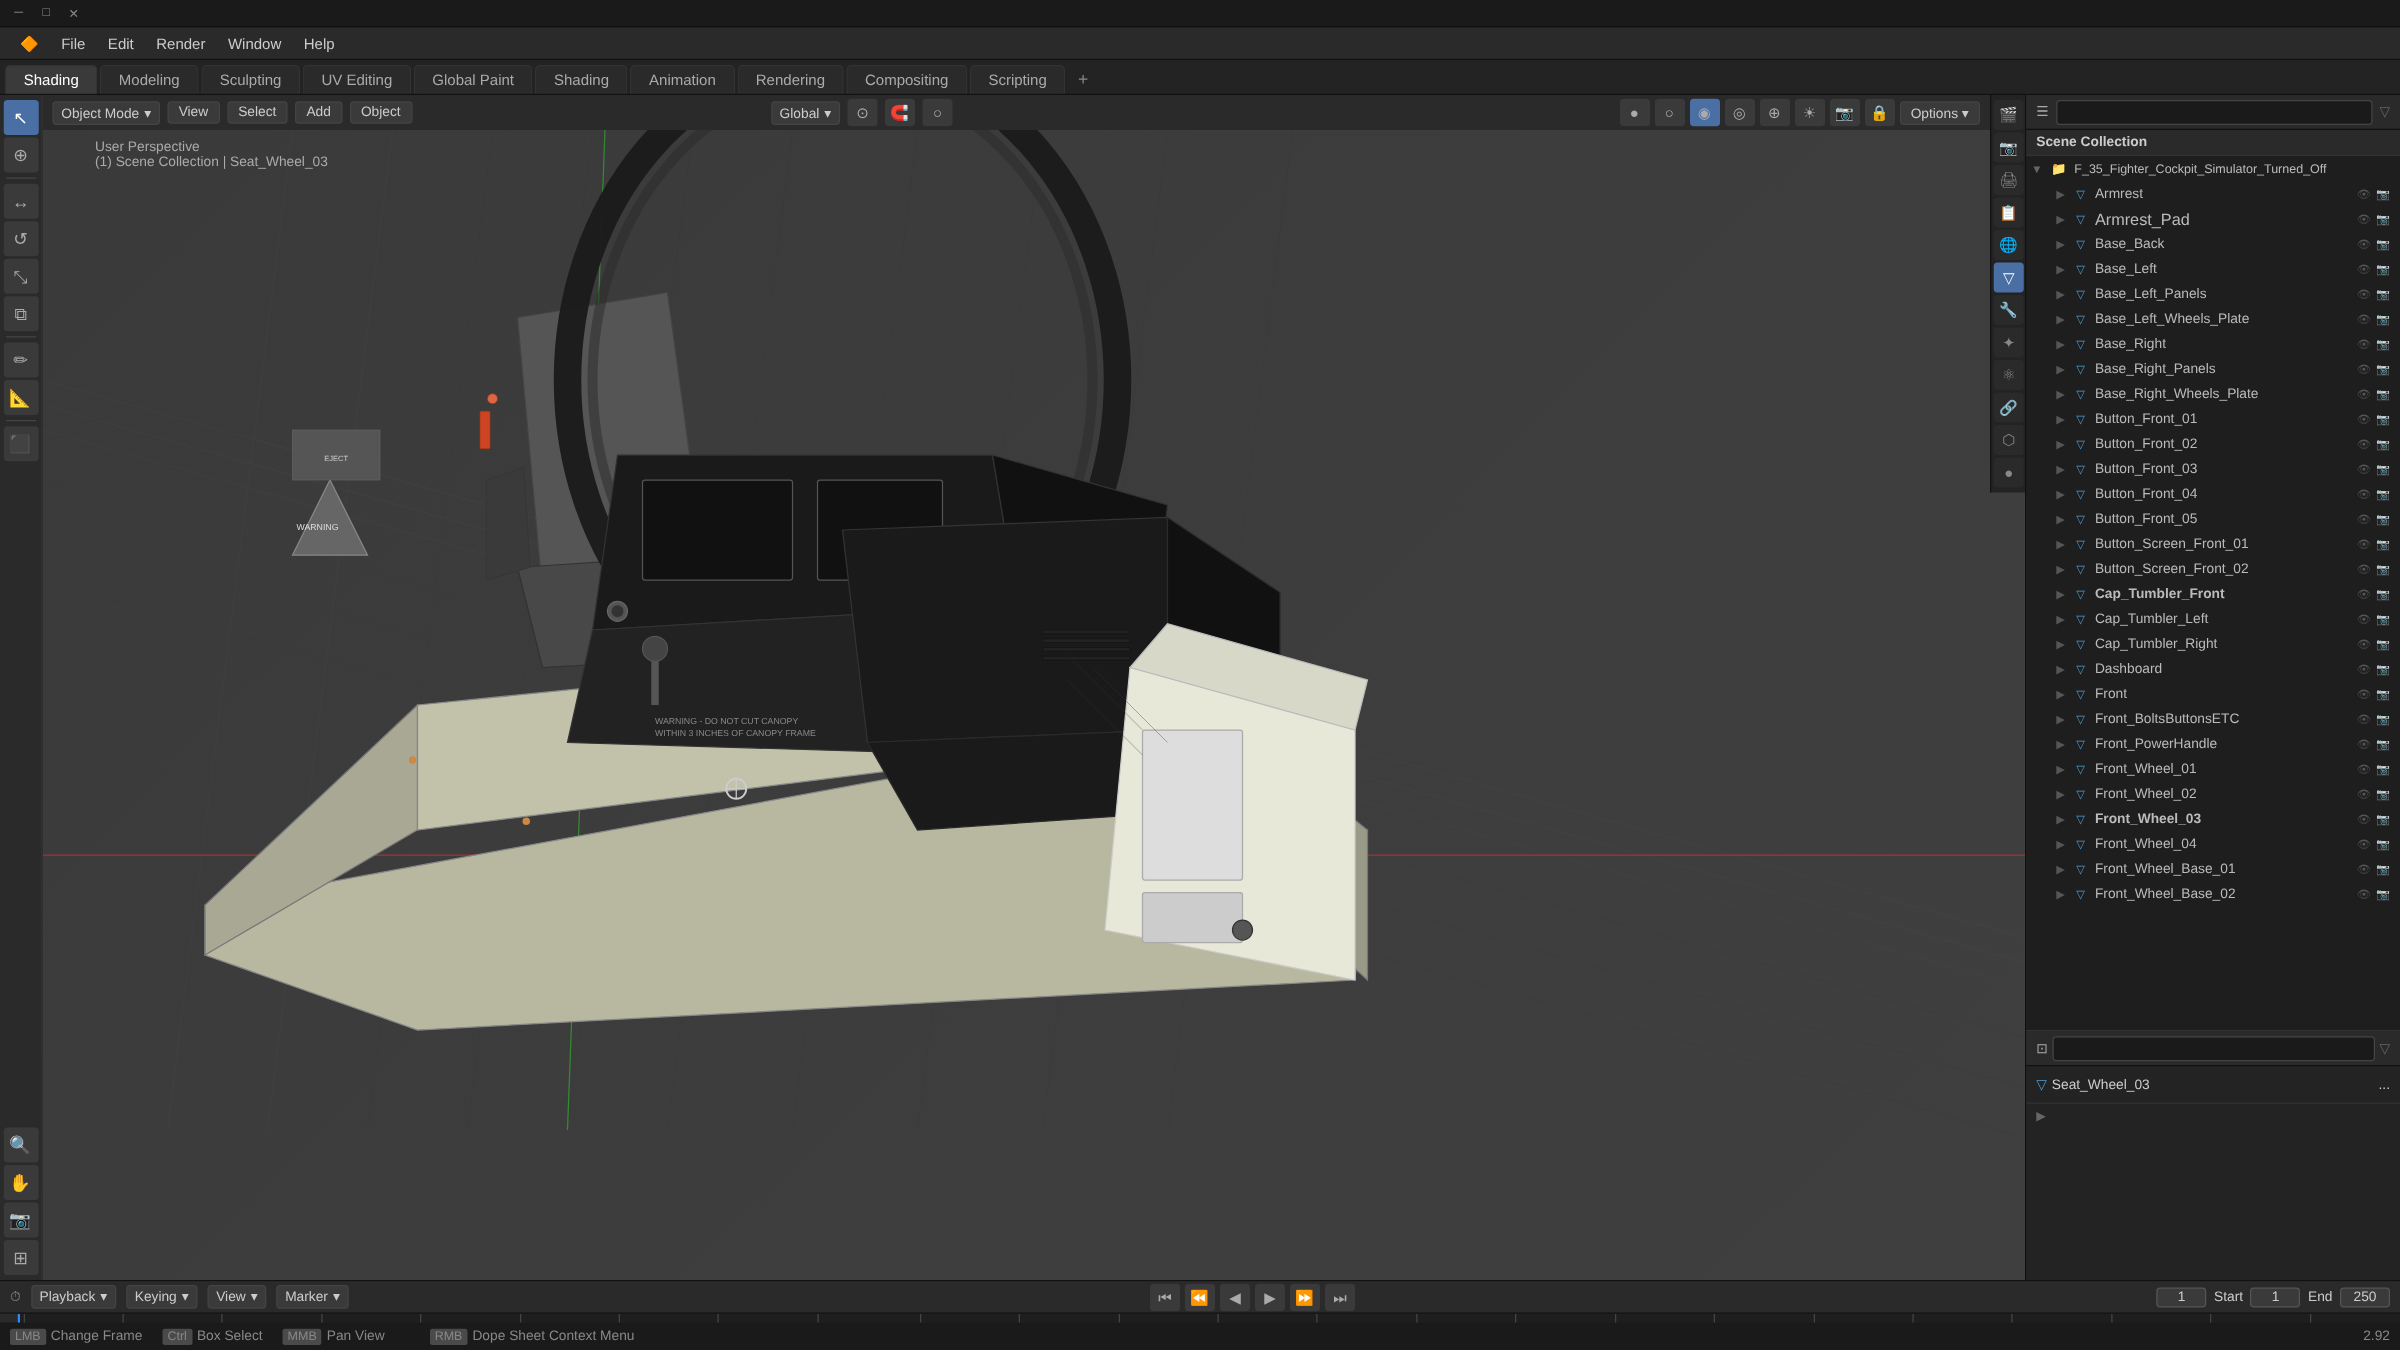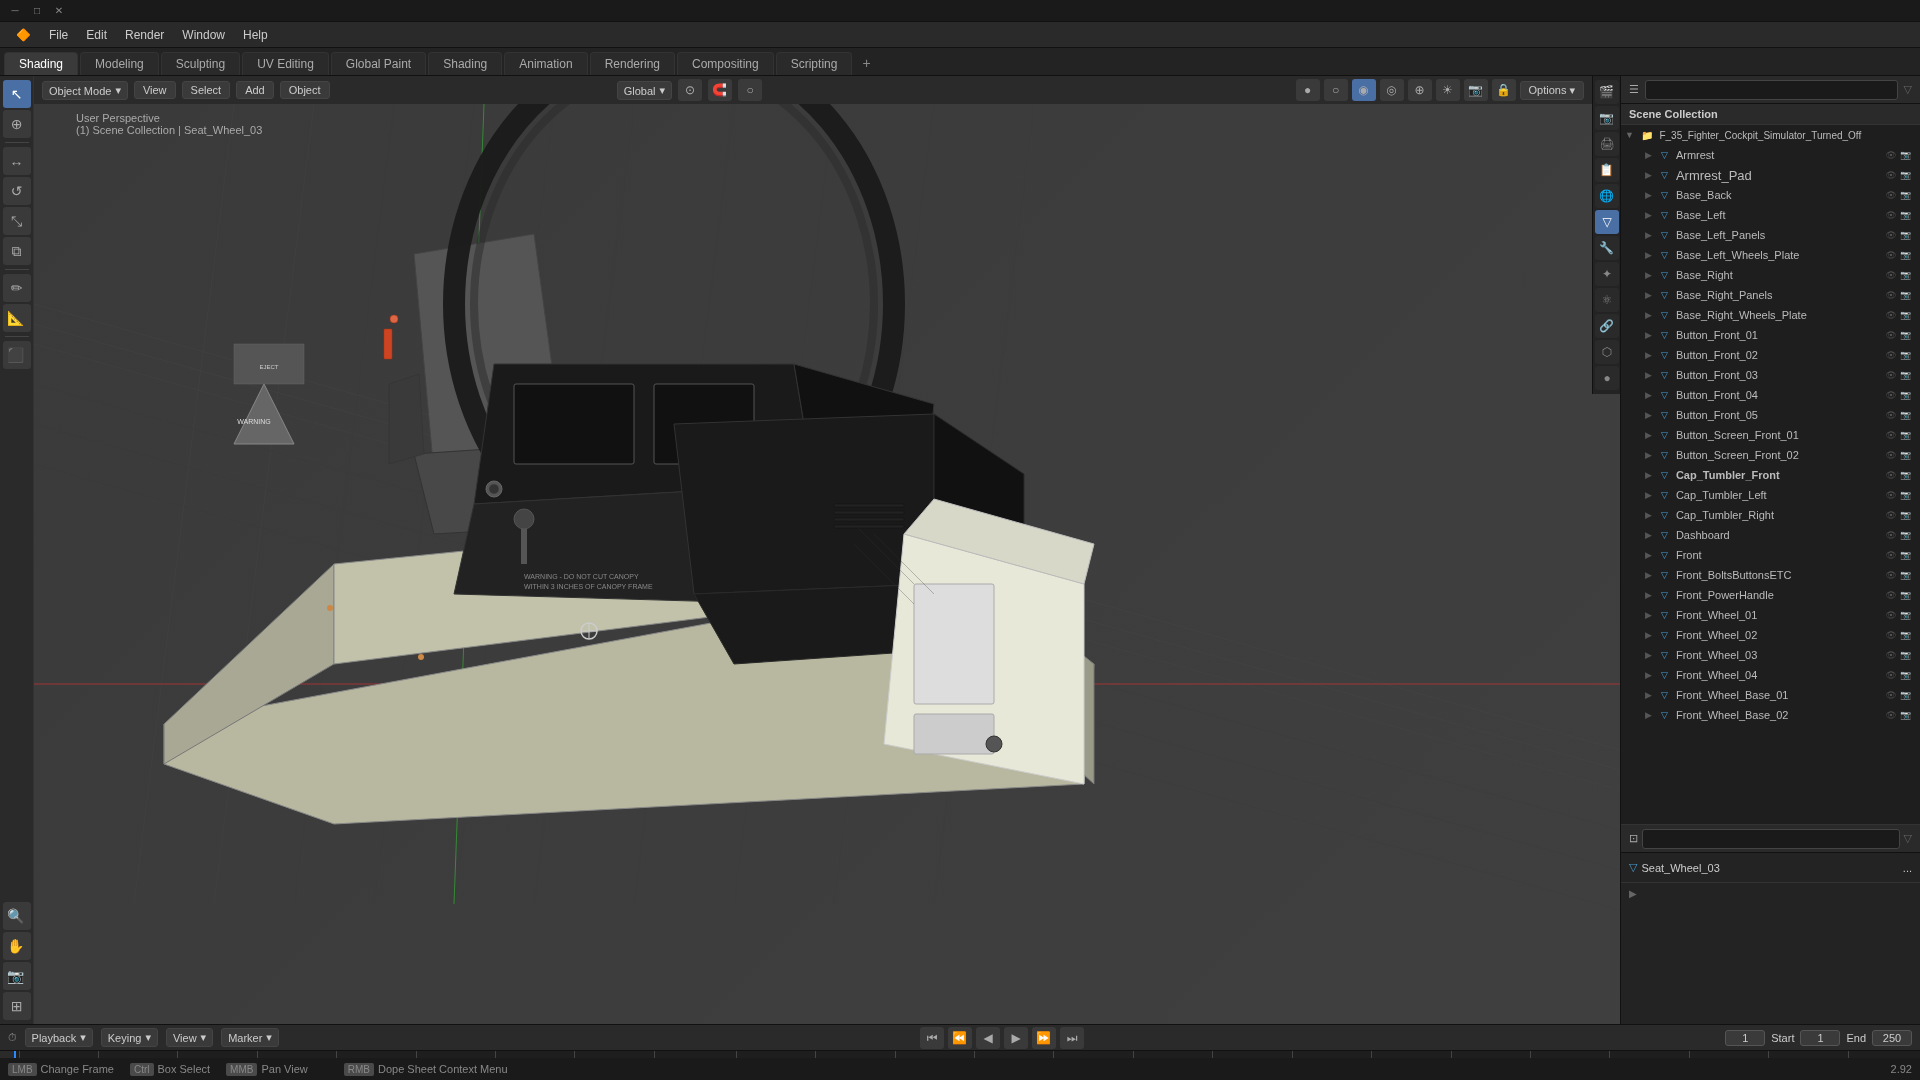--- a/index.html
+++ b/index.html
@@ -911,21 +911,21 @@
           <span style="color: rgb(74, 159, 212); font-size: 9px; margin-right: 4px;">▽</span>
           <span style="font-size: 11px;">Front_Wheel_02</span>
           <div class="outliner-item-icons">
             <span style="font-size: 9px;">👁</span>
             <span style="font-size: 9px;">📷</span>
           </div>
         </div>
         <div class="outliner-item" style="padding-left: 24px;">
           <span class="expand-icon" style="color: rgb(85, 85, 85);">▶</span>
           <span style="color: rgb(74, 159, 212); font-size: 9px; margin-right: 4px;">▽</span>
-          <span style="font-size: 11px;">Front_Wheel_03</span>
+          <span style="font-size: 11px; font-weight: bold;">Front_Wheel_03</span>
           <div class="outliner-item-icons">
             <span style="font-size: 9px;">👁</span>
             <span style="font-size: 9px;">📷</span>
           </div>
         </div>
         <div class="outliner-item" style="padding-left: 24px;">
           <span class="expand-icon" style="color: rgb(85, 85, 85);">▶</span>
           <span style="color: rgb(74, 159, 212); font-size: 9px; margin-right: 4px;">▽</span>
           <span style="font-size: 11px;">Front_Wheel_04</span>
           <div class="outliner-item-icons">

